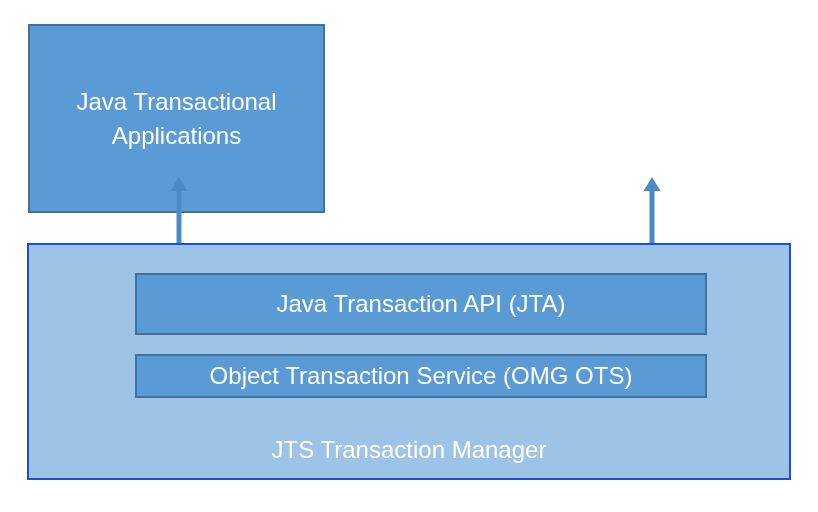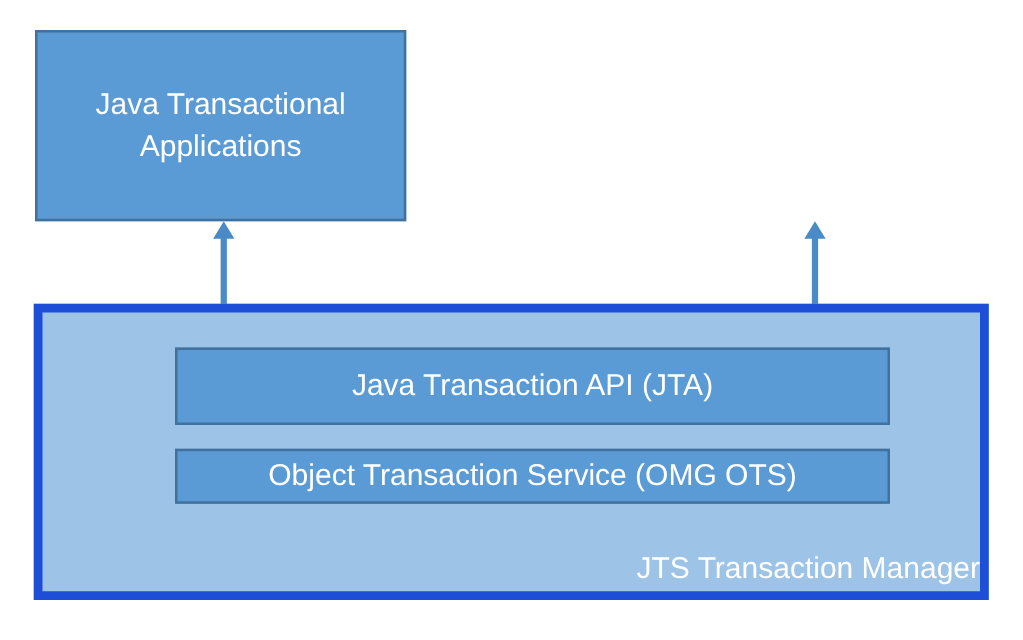--- a/index.html
+++ b/index.html
@@ -25,60 +25,60 @@
     align-items: center;
     justify-content: center;
     text-align: center;
     font-size: 24px;
     line-height: 1.4;
   }
   .top-box-left {
     left: 28px;
     top: 24px;
     width: 297px;
-    height: 153px;
+    height: 189px;
   }
   .top-box-right {
     left: 494px;
     top: 24px;
     width: 297px;
     height: 153px;
   }
   .top-box-label {
     display: inline-block;
     max-width: 235px;
   }
   .container-box {
     position: absolute;
     box-sizing: border-box;
     left: 27px;
     top: 243px;
     width: 764px;
     height: 237px;
     background: #9DC3E6;
-    border: 7px solid #1d4ed8;
+    border: 2px solid #1d4ed8;
   }
   .inner-box {
     left: 106px;
     width: 572px;
   }
   .inner-box-jta {
     top: 28px;
     height: 62px;
   }
   .inner-box-ots {
     top: 109px;
     height: 44px;
   }
   .container-label {
     position: absolute;
     left: 0;
     right: 0;
     top: 191px;
-    text-align: right;
+    text-align: center;
     color: #ffffff;
     font-size: 24px;
     line-height: 28px;
   }
   .arrow {
     position: absolute;
     width: 24px;
     height: 96px;
   }
   .arrow-left {

